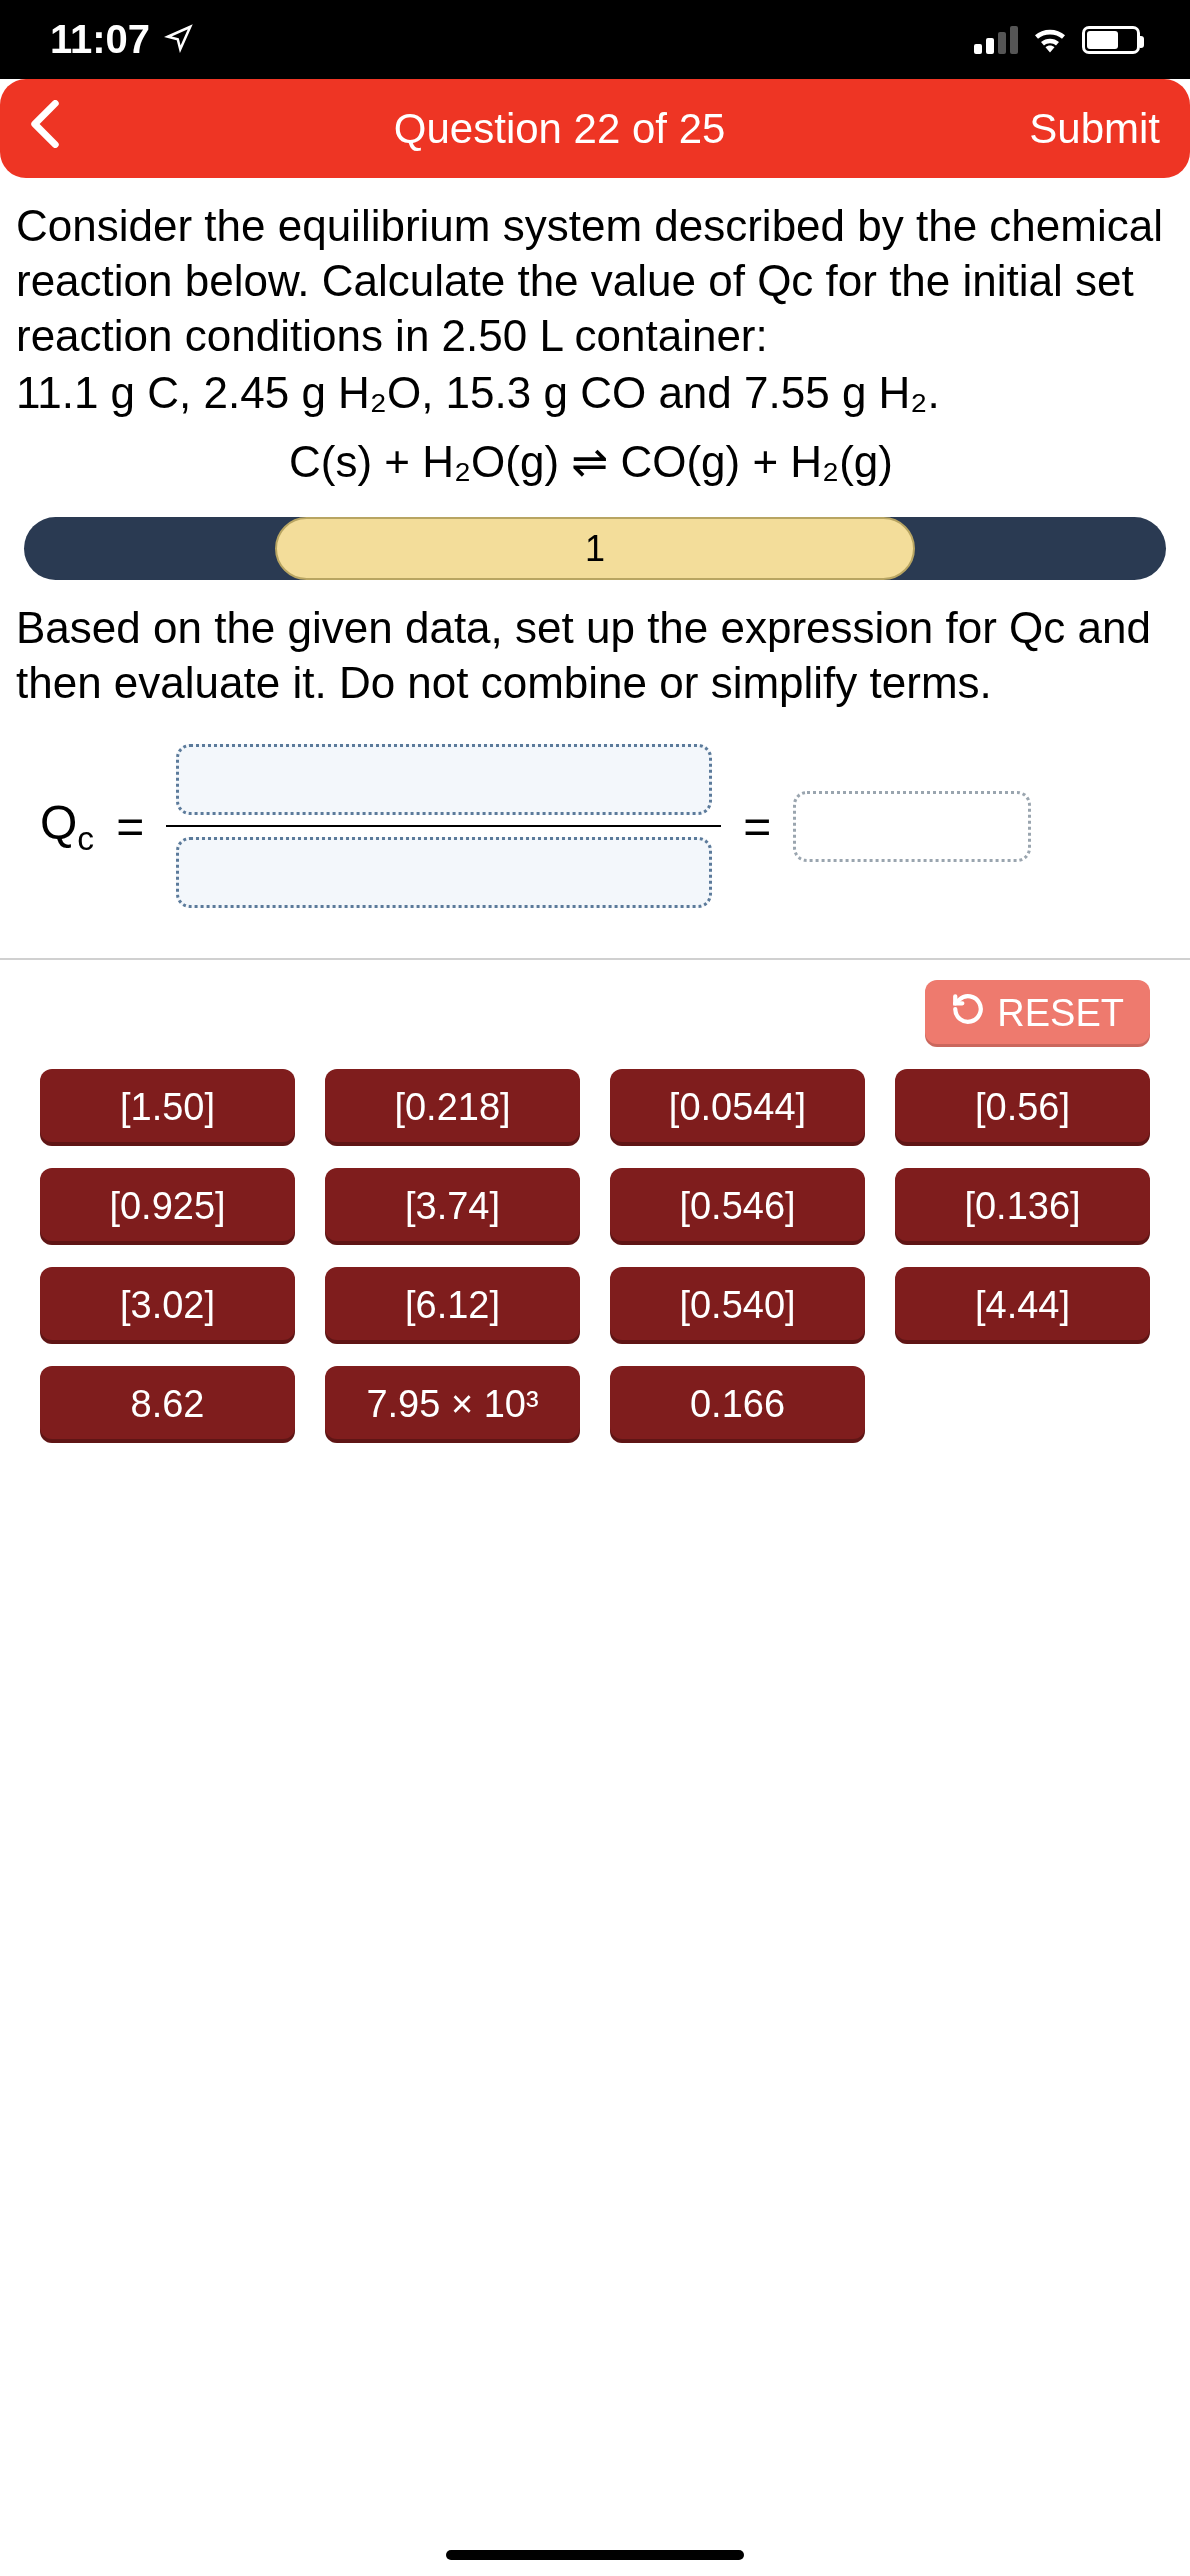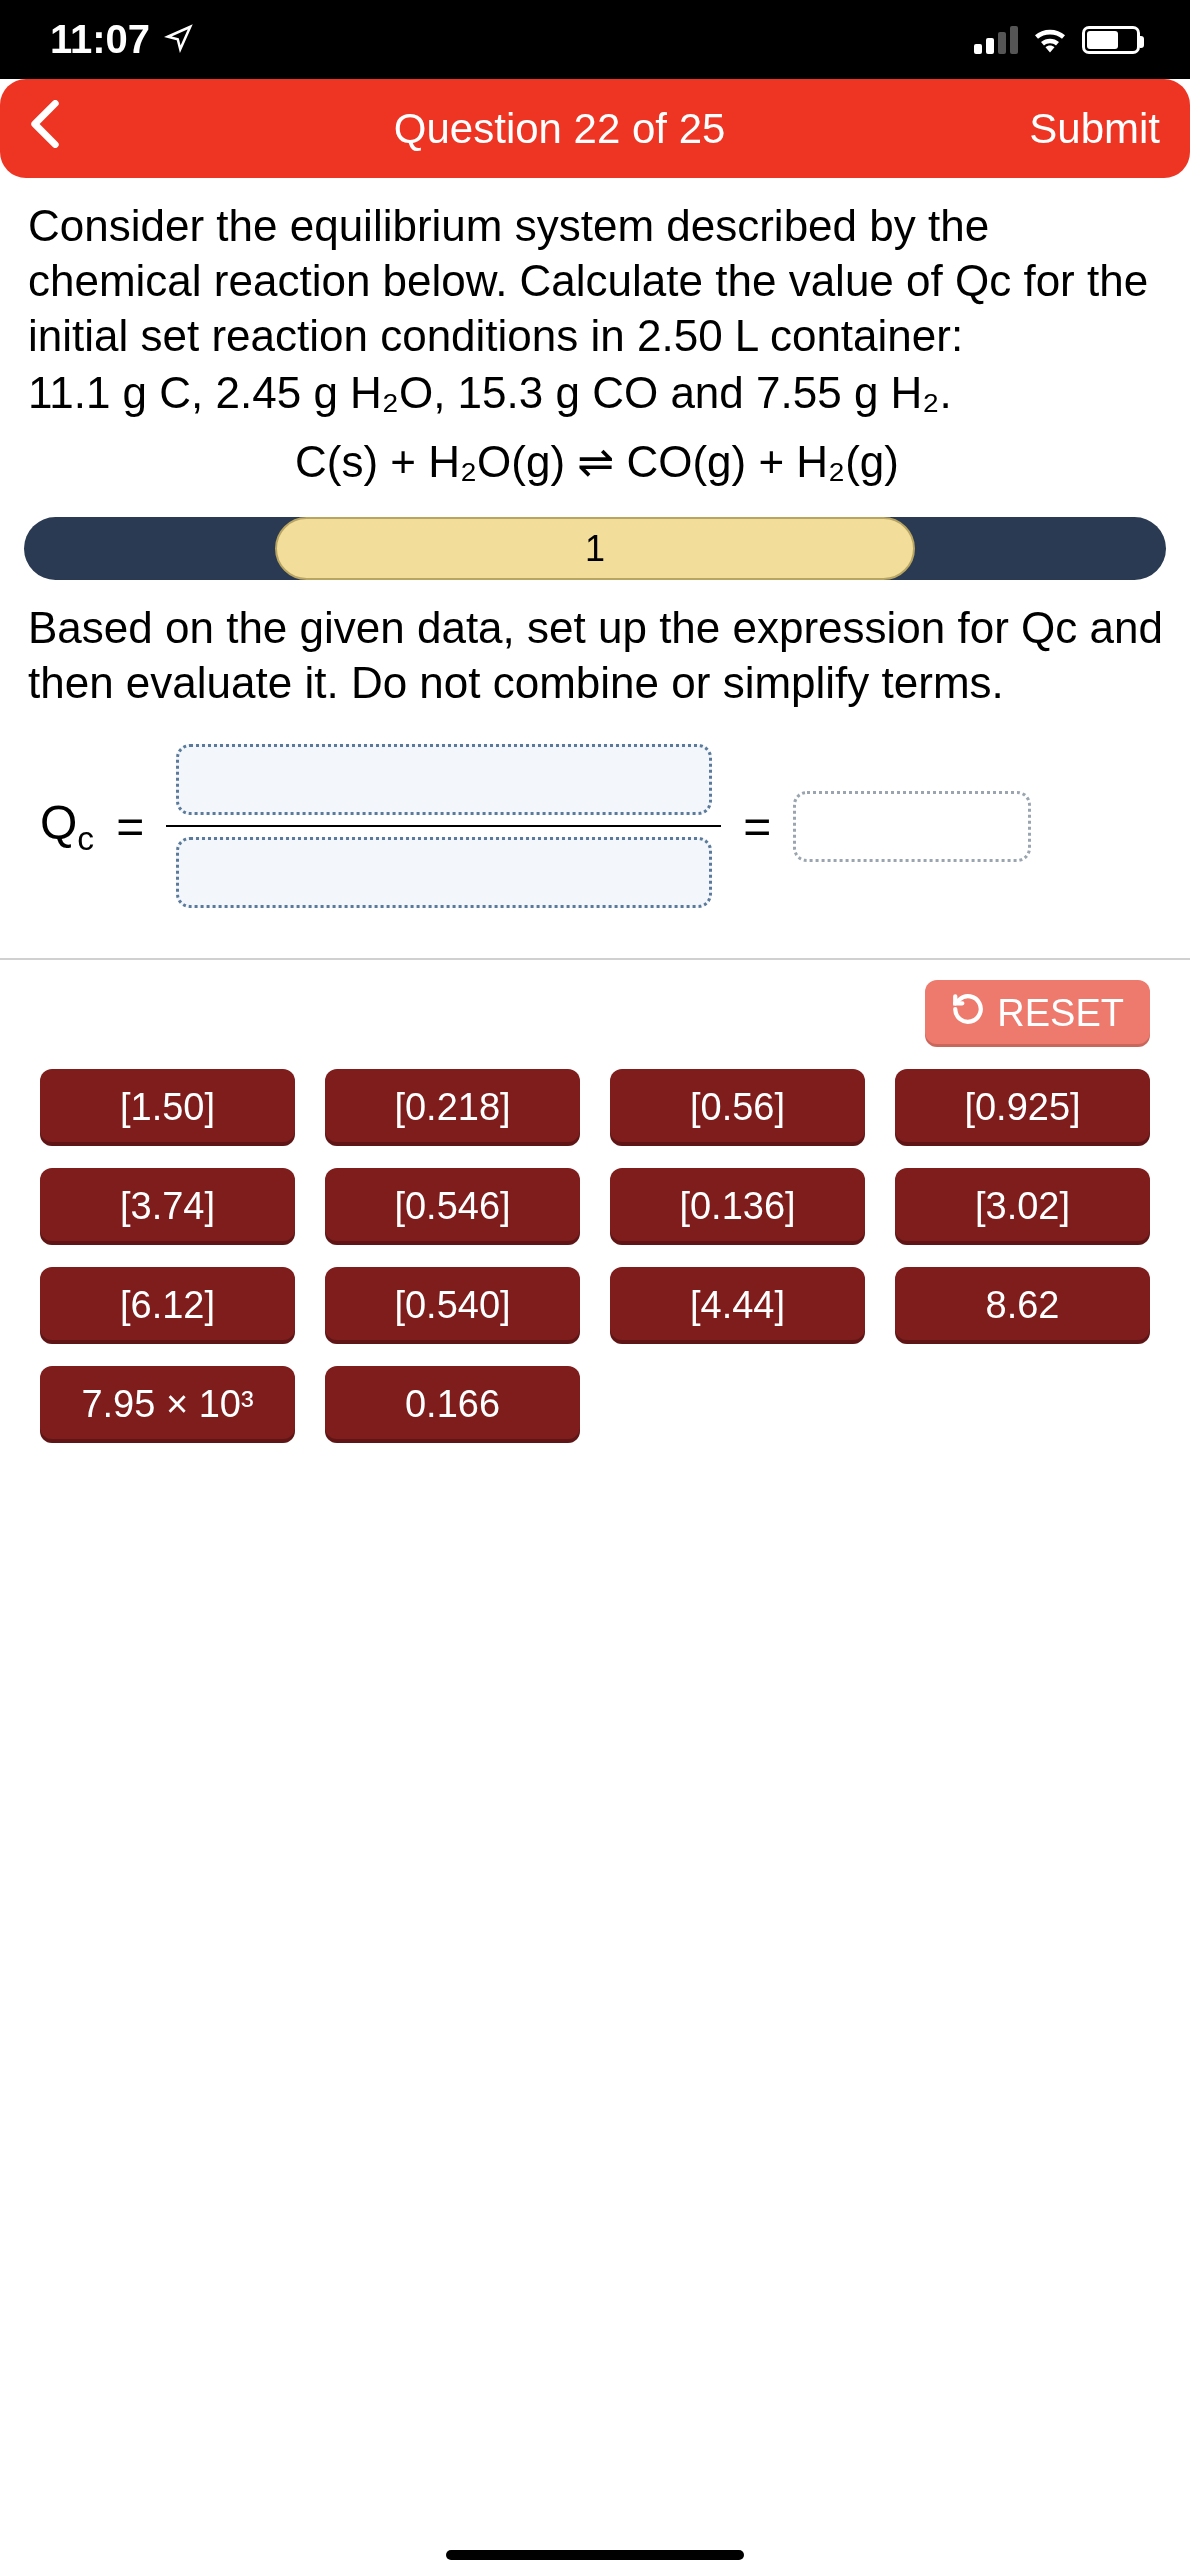--- a/index.html
+++ b/index.html
@@ -46,21 +46,21 @@
     padding: 0 30px;
     font-size: 42px;
     border-radius: 26px;
   }
   .back-chevron {
     font-size: 56px; font-weight: 300; width: 60px;
   }
   .header-title { flex: 1; text-align: center; font-weight: 400;}
   .submit-btn { font-weight: 400; }
   .content {
-    padding: 20px 24px 10px 28px;
+    padding: 20px 24px 10px 16px;
     font-size: 44px;
     line-height: 1.25;
     color: #000;
   }
   .equation {
     text-align: center;
     font-size: 44px;
     margin: 14px 0 18px 0;
     font-family: -apple-system, Arial, sans-serif;
   }
@@ -240,20 +240,21 @@
           <path d="M3 12a9 9 0 1 0 3-6.7L3 8"></path>
           <polyline points="3 3 3 8 8 8"></polyline>
         </svg>
       </span>
       <span>RESET</span>
     </button>
   </div>
   <div class="tile-grid">
     <button class="tile">[1.50]</button>
     <button class="tile">[0.218]</button>
+    <button class="tile">[0.0544]</button>
     <button class="tile">[0.56]</button>
     <button class="tile">[0.925]</button>
     <button class="tile">[3.74]</button>
     <button class="tile">[0.546]</button>
     <button class="tile">[0.136]</button>
     <button class="tile">[3.02]</button>
     <button class="tile">[6.12]</button>
     <button class="tile">[0.540]</button>
     <button class="tile">[4.44]</button>
     <button class="tile">8.62</button>

